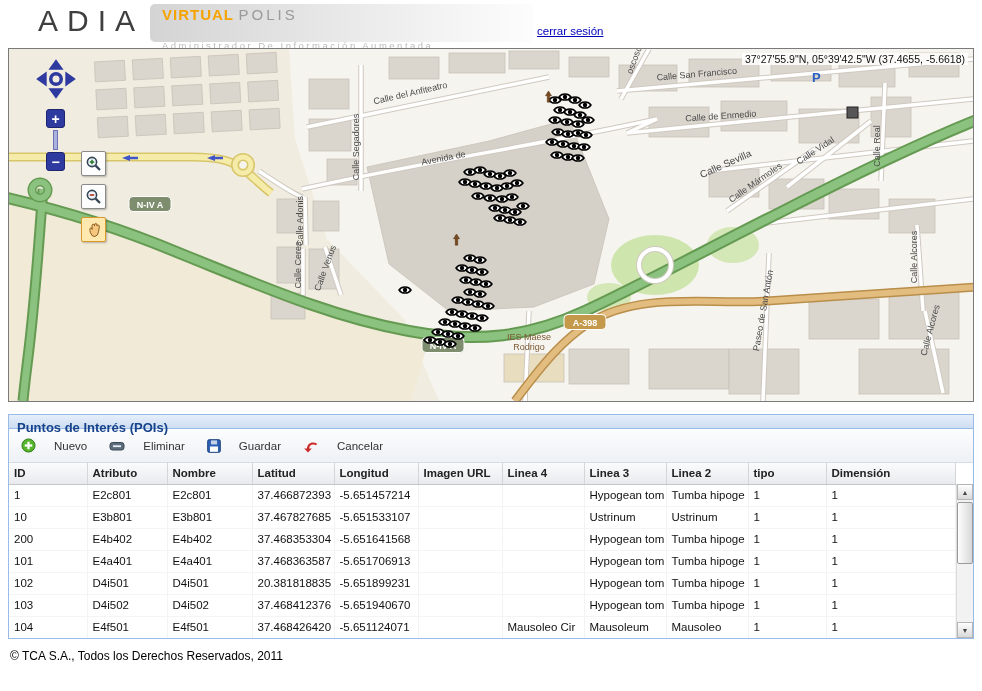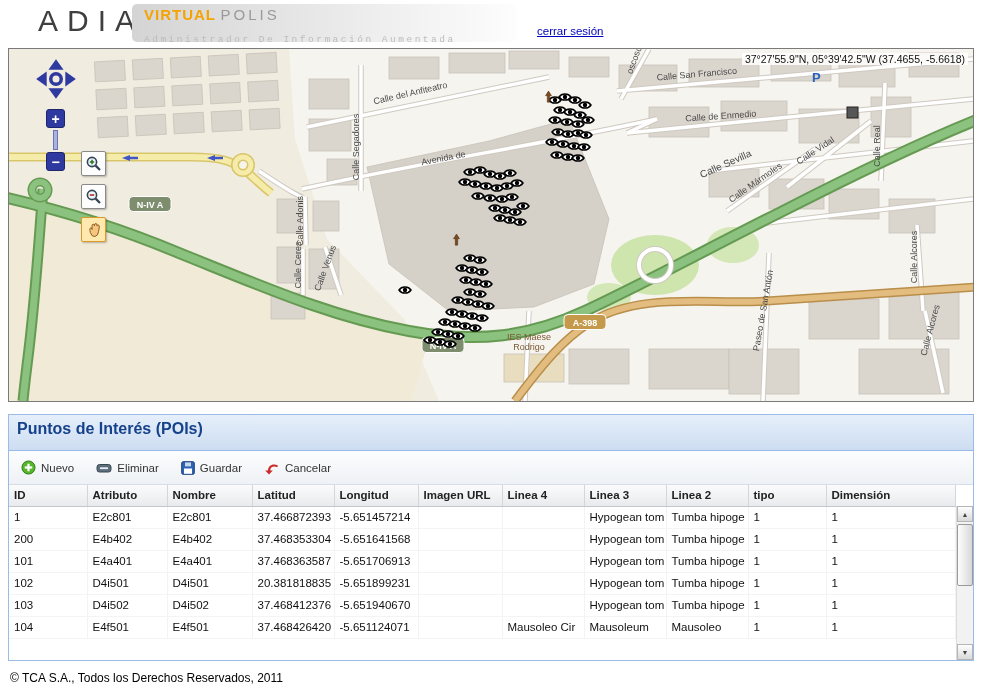--- a/index.html
+++ b/index.html
@@ -2,25 +2,25 @@
 <html><head>
 <meta charset="utf-8">
 <style>
   * { margin:0; padding:0; box-sizing:border-box; }
   html,body { width:982px; background:#fff; font-family:"Liberation Sans", sans-serif; color:#222; }
   body { height:691px; overflow:hidden; }
 
   
   .app-header { position:relative; height:46px; width:982px; }
   .adia-logo { position:absolute; left:38px; top:4px; font-size:30px; letter-spacing:9px; color:#3f3f3f; font-weight:400; }
-  .brand-box { position:absolute; left:132px; top:4px; width:384px; height:38px; padding:2px 12px;
+  .brand-box { position:absolute; left:150px; top:4px; width:384px; height:38px; padding:2px 12px;
                background:linear-gradient(90deg,#d4d4d4,#fdfdfd); border-radius:5px; }
   .brand-virtual { color:#f5a300; font-weight:bold; font-size:15px; letter-spacing:1px; }
   .brand-polis { color:#9a9a9a; font-size:15px; letter-spacing:3px; }
-  .brand-subtitle { color:#bcbcbc; font-size:9.5px; letter-spacing:2.5px; margin-top:10px;font-family:Liberation Mono, monospace; }
+  .brand-subtitle { color:#bcbcbc; font-size:9.5px; letter-spacing:2.5px; margin-top:16px; }
   .logout-link { position:absolute; left:537px; top:25px; font-size:11.5px; color:#0000bb; text-decoration:underline; cursor:pointer; }
 
   
   .map-panel { position:relative; margin:2px 8px 0 8px; width:966px; height:354px; border:1px solid #7a7a7a;
                overflow:hidden; background:#f0ecdf; }
   .map-panel svg.map-canvas { position:absolute; left:0; top:0; }
   .map-coords { position:absolute; top:3px; right:5px; text-align:right; font-size:10.5px; line-height:14px; color:#101010; }
   .map-coords span { background:rgba(255,255,255,0.85); padding:0 3px; }
   .coords-mercator-box { border:1px solid #bbb; }
 
@@ -29,25 +29,25 @@
   .zoom-btn { width:19px; height:19px; background:#2f3aa0; color:#fff; font-weight:bold; font-size:14px; line-height:18px;
               text-align:center; border-radius:3px; cursor:pointer; border:1px solid #1d2570; }
   .zoom-track { width:5px; height:20px; background:#aab2de; border:1px solid #6b74b8; margin:2px auto; }
   .tool-col { position:absolute; left:72px; top:102px; display:flex; flex-direction:column; gap:8px; }
   .tool-btn { width:25px; height:25px; background:#fdfdfd; border:1px solid #8a8a8a; border-radius:2px;
               display:flex; align-items:center; justify-content:center; cursor:pointer; box-shadow:1px 1px 2px rgba(0,0,0,.25); }
   .tool-btn.active { background:#ffe9af; border:1px solid #d89a2b; }
 
   
   .poi-panel { margin:12px 8px 0 8px; width:966px; border:1px solid #99bbe8; background:#fff; }
-  .poi-panel-header { height:36px; background:linear-gradient(#e6effb,#cdddf1); border-bottom:1px solid #99bbe8;
-                      color:#15428b; font-size:16px; font-weight:bold; padding:5px 8px 8px 8px; }
+  .poi-panel-header { height:14px; background:linear-gradient(#e6effb,#cdddf1); border-bottom:1px solid #99bbe8;
+                      color:#15428b; font-size:13px; font-weight:bold; padding:5px 8px 8px 8px; }
   .poi-toolbar { height:34px; background:linear-gradient(#fcfdfe,#eef1f5); border-bottom:1px solid #d7dde6;
                  display:flex; align-items:center; gap:22px; padding:0 12px; }
-  .tb-button { display:flex; align-items:center; gap:5px; font-size:11.5px; color:#333; cursor:pointer;
+  .tb-button { display:flex; align-items:center; gap:18px; font-size:11.5px; color:#333; cursor:pointer;
                background:none; border:none; font-family:"Liberation Sans", sans-serif; }
   .grid-wrap { position:relative; height:175px; overflow:hidden; background:#fff; }
   table.poi-grid { border-collapse:collapse; table-layout:fixed; width:947px; font-size:11.5px; }
   table.poi-grid th { height:21px; background:linear-gradient(#fbfbfc,#e8eaed); border-right:1px solid #d4d6d9;
                       border-bottom:1px solid #c3c6ca; font-weight:bold; text-align:left; padding:0 5px;
                       color:#222; white-space:nowrap; overflow:hidden; cursor:pointer; }
   table.poi-grid td { height:22px; padding:0 5px; border-right:1px solid #f1f3f5; border-bottom:1px solid #f3f4f6;
                       white-space:nowrap; overflow:hidden; color:#111; }
   .c0{width:78px}.c1{width:80px}.c2{width:85px}.c3{width:82px}.c4{width:84px}.c5{width:84px}
   .c6{width:82px}.c7{width:82px}.c8{width:82px}.c9{width:78px}.c10{width:auto}
@@ -449,20 +449,33 @@
             <td class="c3">37.466872393</td>
             <td class="c4">-5.651457214</td>
             <td class="c5"></td>
             <td class="c6"></td>
             <td class="c7">Hypogean tom</td>
             <td class="c8">Tumba hipoge</td>
             <td class="c9">1</td>
             <td class="c10">1</td>
           </tr>
           <tr>
+            <td class="c0">10</td>
+            <td class="c1">E3b801</td>
+            <td class="c2">E3b801</td>
+            <td class="c3">37.467827685</td>
+            <td class="c4">-5.651533107</td>
+            <td class="c5"></td>
+            <td class="c6"></td>
+            <td class="c7">Ustrinum</td>
+            <td class="c8">Ustrinum</td>
+            <td class="c9">1</td>
+            <td class="c10">1</td>
+          </tr>
+          <tr>
             <td class="c0">200</td>
             <td class="c1">E4b402</td>
             <td class="c2">E4b402</td>
             <td class="c3">37.468353304</td>
             <td class="c4">-5.651641568</td>
             <td class="c5"></td>
             <td class="c6"></td>
             <td class="c7">Hypogean tom</td>
             <td class="c8">Tumba hipoge</td>
             <td class="c9">1</td>

